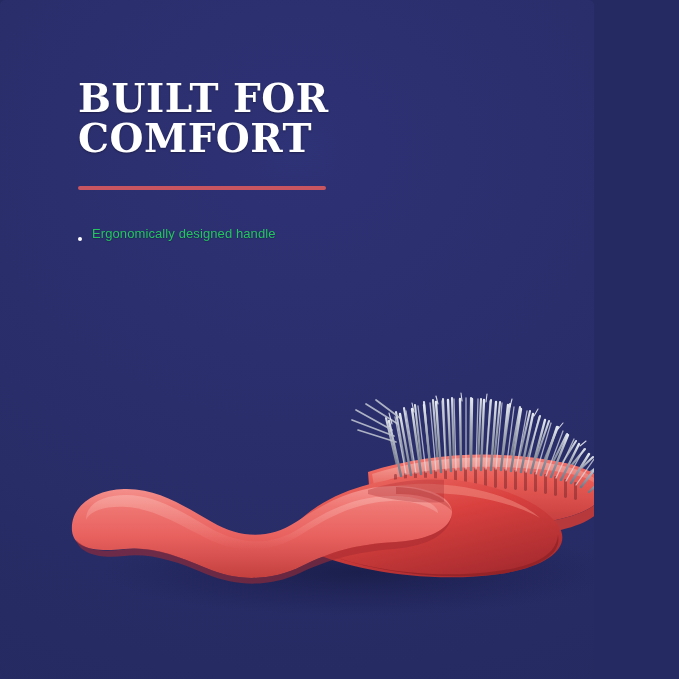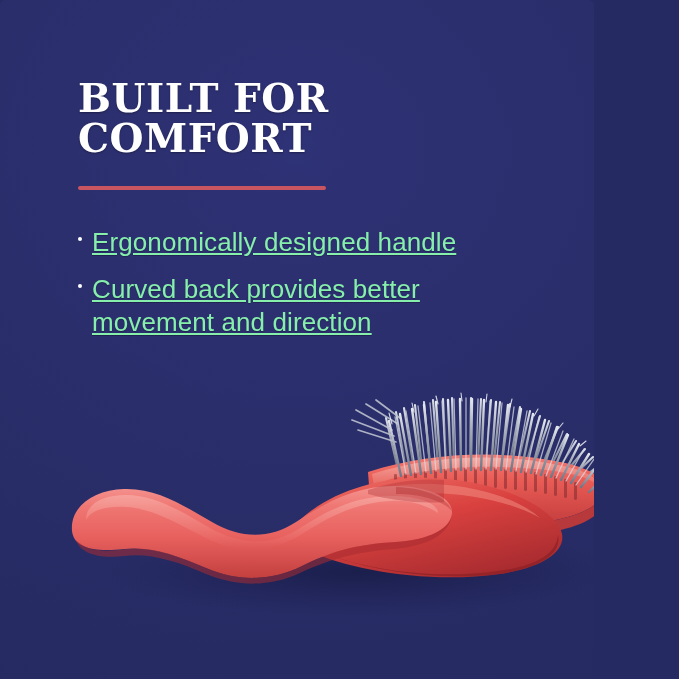--- a/index.html
+++ b/index.html
@@ -58,28 +58,27 @@
     position: absolute;
     left: 78px;
     top: 226px;
     width: 420px;
     list-style: none;
     margin: 0;
     padding: 0;
   }
   .bullet-item {
     position: relative;
-    color: #86efac;
-    font-size: 26px;
+    color: #22c55e;
+    font-size: 13px;
     line-height: 1.26;
     padding-left: 14px;
     margin-bottom: 14px;
     letter-spacing: 0.1px;
     text-shadow: 0 1px 1px rgba(0,0,0,0.25);
-    text-decoration: underline;
   }
   .bullet-item::before {
     content: "";
     position: absolute;
     left: 0;
     top: 11px;
     width: 4px;
     height: 4px;
     border-radius: 50%;
     background: #ffffff;
@@ -334,16 +333,15 @@
     <h1 class="headline">
       <span>BUILT FOR</span>
       <span class="line2">COMFORT</span>
     </h1>
   </div>
 
   <div class="divider"></div>
 
   <ul class="bullets">
     <li class="bullet-item">Ergonomically designed handle</li>
-    <li class="bullet-item">Curved back provides better movement and direction</li>
   </ul>
 
 </div>
 
 </body></html>

